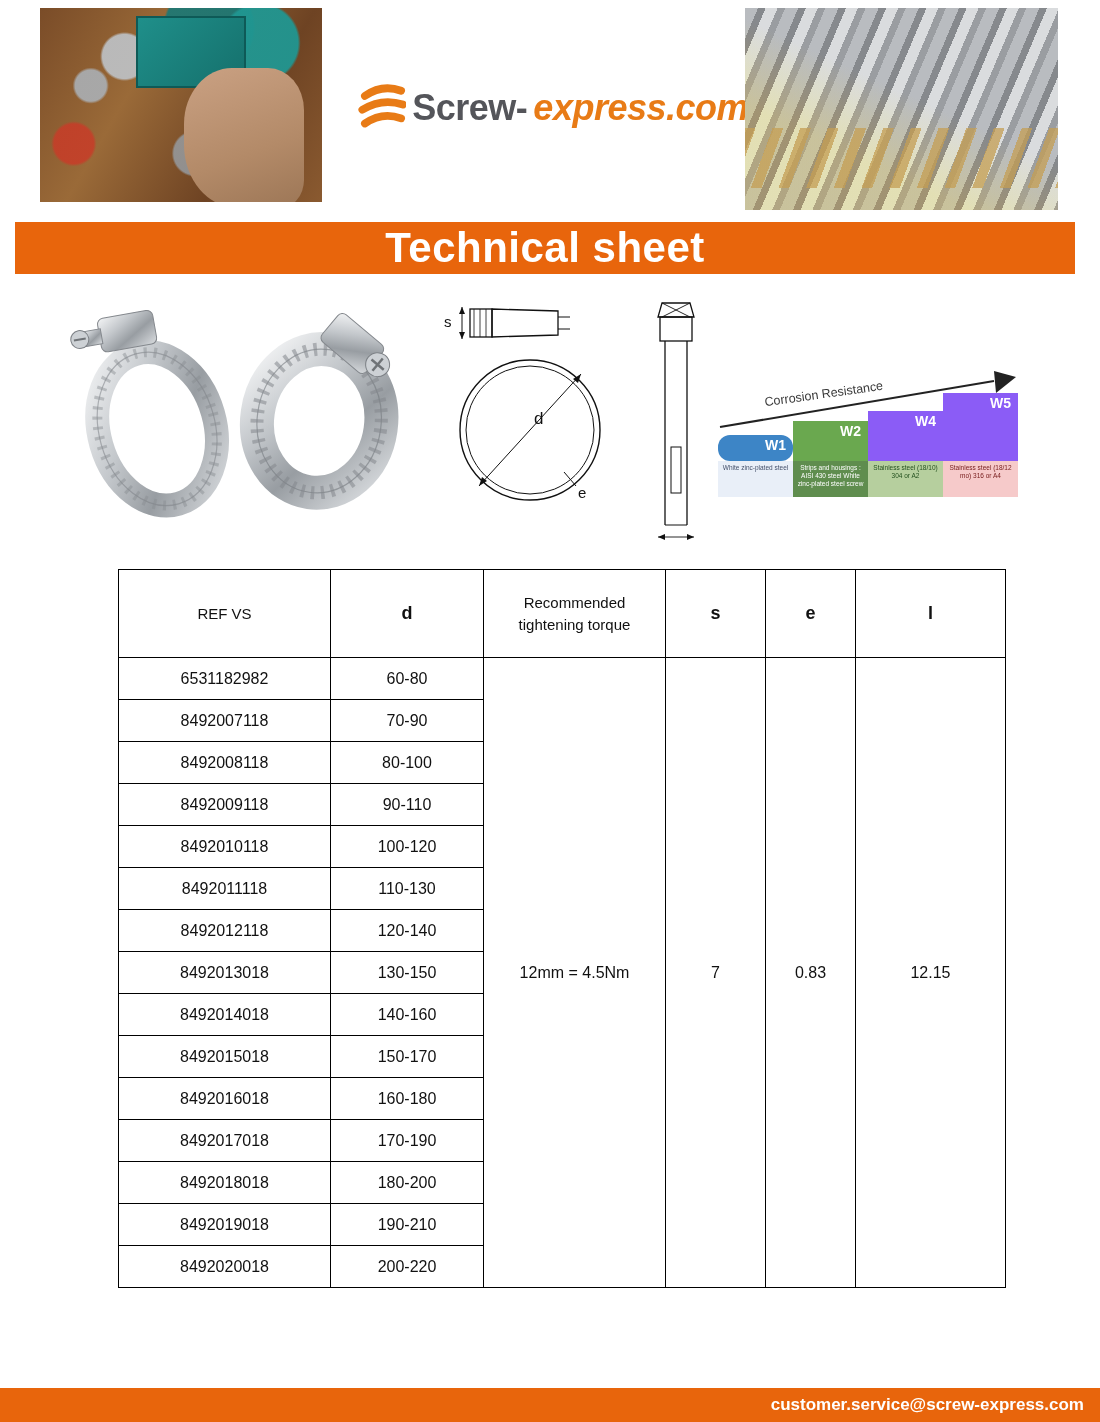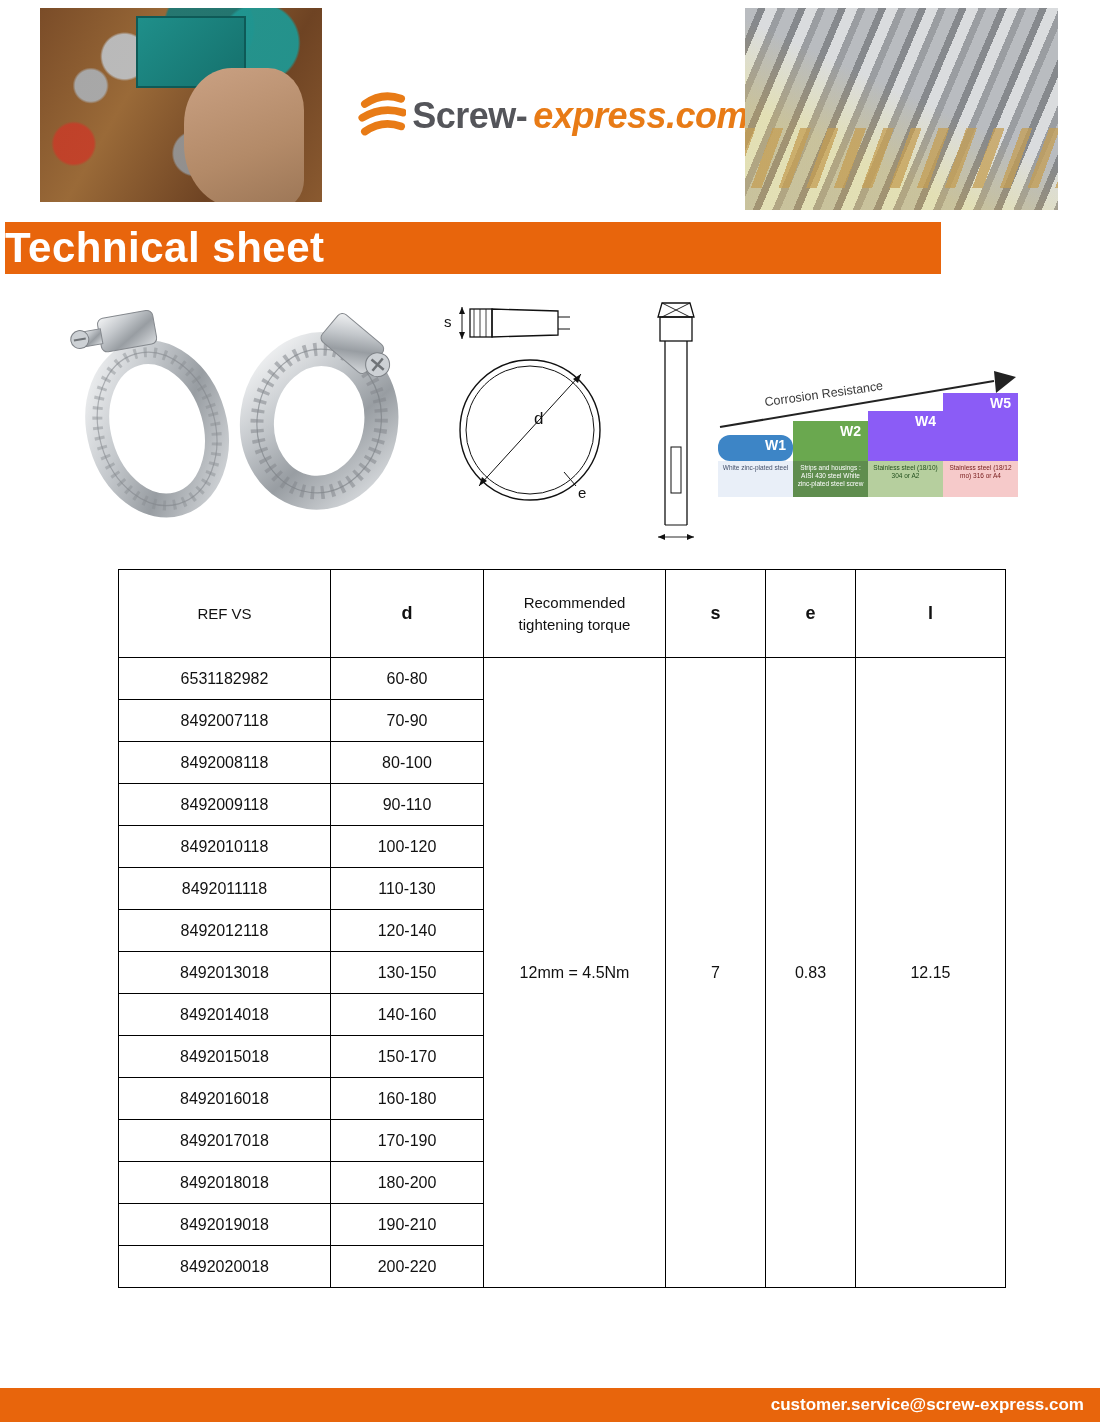--- a/index.html
+++ b/index.html
@@ -23,26 +23,26 @@
   .photo-left .tray { position: absolute; left: 96px; top: 8px; width: 110px; height: 72px; background: linear-gradient(135deg, #1f8f8a, #15706c); border: 2px solid #0e5a57; }
   .photo-right {
     left: 745px; width: 313px; height: 202px;
     background:
       repeating-linear-gradient(113deg, #b9bcc0 0 12px, #86898d 12px 19px, #dadcde 19px 30px, #9a9da1 30px 37px),
       linear-gradient(25deg, rgba(185,150,80,.5) 0 30%, rgba(0,0,0,0) 55%);
     background-blend-mode: overlay;
   }
   .photo-right .gold { position: absolute; left: 0; top: 120px; width: 100%; height: 60px; background: repeating-linear-gradient(110deg, rgba(196,158,84,.75) 0 10px, rgba(0,0,0,0) 10px 26px); }
 
-  .logo { position: absolute; left: 358px; top: 80px; width: 390px; height: 72px; display: flex; align-items: center; justify-content: center; gap: 6px; }
+  .logo { position: absolute; left: 358px; top: 72px; width: 390px; height: 72px; display: flex; align-items: center; justify-content: center; gap: 6px; }
   .logo .brand1 { font-size: 36px; font-weight: bold; color: #54555a; letter-spacing: -0.5px; }
   .logo .brand2 { font-size: 36px; font-weight: bold; font-style: italic; color: #e87b16; letter-spacing: -0.5px; }
 
   
-  .banner { position: absolute; top: 222px; left: 5px; width: 936px; height: 52px; background: #e8650c; display: flex; align-items: center; }
+  .banner { position: absolute; top: 222px; left: 15px; width: 1060px; height: 52px; background: #e8650c; display: flex; align-items: center; justify-content: center; }
   .banner h1 { color: #ffffff; font-size: 42px; font-weight: 800; letter-spacing: 0.5px; }
 
   
   .visuals { position: absolute; top: 285px; left: 0; width: 1100px; height: 260px; }
   .clamp1 { position: absolute; left: 70px; top: 8px; }
   .clamp2 { position: absolute; left: 235px; top: 8px; }
   .draw-housing { position: absolute; left: 440px; top: 12px; }
   .draw-circle { position: absolute; left: 448px; top: 55px; }
   .draw-band { position: absolute; left: 648px; top: 12px; }
 

